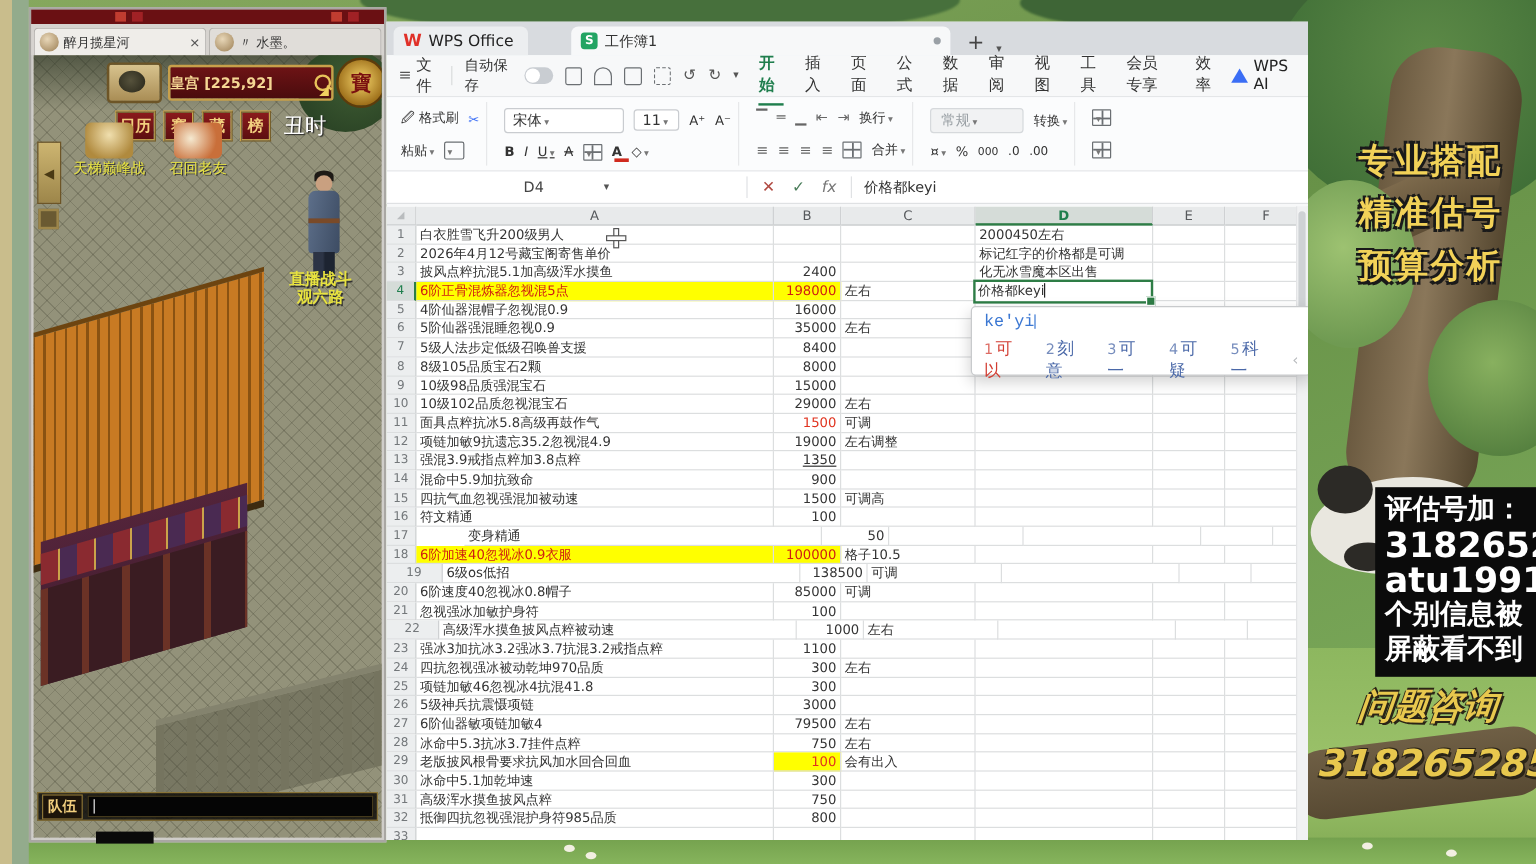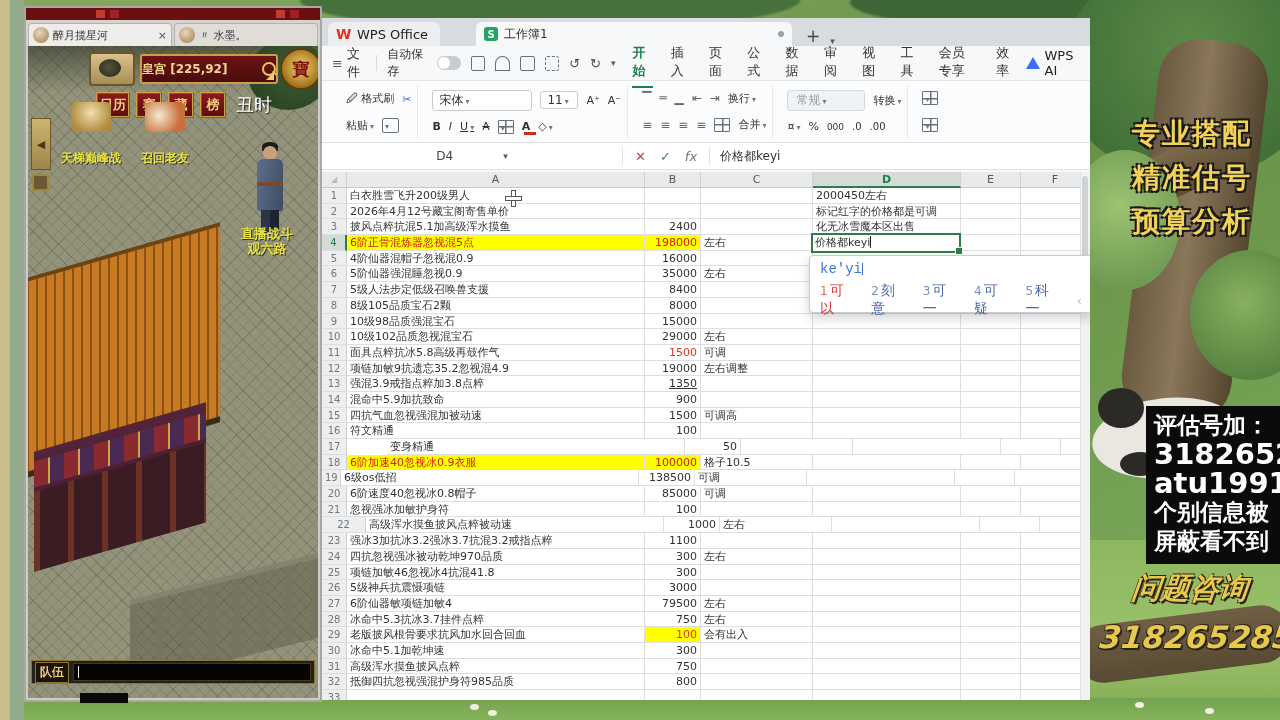--- a/index.html
+++ b/index.html
@@ -66,21 +66,21 @@
   .g-btn{height:26px;min-width:26px;padding:0 2px;background:linear-gradient(#8a1a1c,#5c0f10);border:2px ridge #caa34a;
     box-sizing:border-box;color:#f2cf7e;font-size:13px;font-weight:bold;display:flex;align-items:center;justify-content:center;}
   .g-time{color:#fff;font-size:18px;font-weight:normal;text-shadow:1px 1px 1px #222;margin-left:4px;}
   .g-arrow{position:absolute;left:3px;top:72px;width:18px;height:50px;background:linear-gradient(#cdb571,#9d864a);
     border:1px solid #6d5527;color:#4a3a14;display:flex;align-items:center;justify-content:center;font-size:11px;}
   .g-mini{position:absolute;left:4px;top:128px;width:17px;height:17px;border:2px solid #9d864a;background:#6a5a32;box-sizing:border-box;}
   .evt{position:absolute;width:70px;text-align:center;}
   .evt .icon{width:40px;height:30px;margin:0 auto;border-radius:5px;}
   .evt1 .icon{background:radial-gradient(circle at 50% 35%,#f0dfae,#b08a3e 75%);}
   .evt2 .icon{background:radial-gradient(circle at 35% 45%,#f5e9d0,#c96f3a 70%);}
-  .evt .lbl{margin-top:18px;color:#e8e33f;font-size:12px;font-weight:bold;text-shadow:1px 1px 0 #333;white-space:nowrap;}
+  .evt .lbl{margin-top:0;color:#e8e33f;font-size:12px;font-weight:normal;text-shadow:1px 1px 0 #333;white-space:nowrap;}
   .npc{position:absolute;left:226px;top:100px;width:32px;height:90px;}
   .npc .head{position:absolute;left:9px;top:0;width:14px;height:14px;border-radius:50%;background:#c9a080;}
   .npc .hair{position:absolute;left:8px;top:-4px;width:16px;height:9px;border-radius:50% 50% 0 0;background:#1e1a16;}
   .npc .body{position:absolute;left:3px;top:13px;width:26px;height:52px;border-radius:6px 6px 3px 3px;
     background:linear-gradient(100deg,#5d6f8a,#3d4c63);}
   .npc .belt{position:absolute;left:3px;top:36px;width:26px;height:4px;background:#7a4a28;}
   .npc .legs{position:absolute;left:7px;top:64px;width:18px;height:22px;background:linear-gradient(90deg,#2c3445 45%,#1d2431 55%);}
   .g-cap{position:absolute;left:200px;top:180px;width:78px;text-align:center;color:#e8e33f;font-size:13px;font-weight:bold;
     text-shadow:1px 1px 0 #333;line-height:15px;}
   .palace{position:absolute;left:-8px;top:205px;width:200px;height:330px;}
@@ -120,21 +120,21 @@
   .m-sep{width:1px;height:16px;background:#d9dbdd;}
   .toggle{width:28px;height:14px;border-radius:7px;background:#c9cdd2;position:relative;}
   .toggle::after{content:"";position:absolute;left:1px;top:1px;width:12px;height:12px;border-radius:50%;background:#fff;}
   .qicon{width:15px;height:13px;border:1.5px solid #6b6f73;border-radius:2px;}
   .qglyph{font-size:13px;color:#555;}
   .m-tabs{display:flex;gap:17px;font-size:13px;color:#333;margin-left:6px;}
   .m-tab{padding:6px 1px;}
   .m-tab.active{color:#1f7e4d;font-weight:bold;border-bottom:2px solid #1f7e4d;}
   .m-ai{margin-left:auto;display:flex;align-items:center;gap:4px;font-size:13px;color:#222;}
   .ai-mark{width:0;height:0;border-left:7px solid transparent;border-right:7px solid transparent;border-bottom:12px solid #3b6ef5;}
-  .w-toolbar{height:62px;background:#fbfcfd;border-bottom:1px solid #e0e2e4;display:flex;align-items:stretch;padding:4px 18px;gap:8px;box-sizing:border-box;}
+  .w-toolbar{height:62px;background:#fbfcfd;border-bottom:1px solid #e0e2e4;display:flex;align-items:stretch;padding:4px 6px;gap:8px;box-sizing:border-box;}
   .tgroup{display:flex;flex-direction:column;justify-content:space-around;padding:0 6px;border-right:1px solid #e7e8ea;}
   .trow{display:flex;align-items:center;gap:8px;font-size:11px;color:#333;white-space:nowrap;}
   .dd::after{content:"▾";font-size:8px;color:#777;margin-left:2px;}
   .fontbox{border:1px solid #c9ccd0;border-radius:3px;background:#fff;padding:1px 6px;font-size:12px;min-width:86px;color:#333;}
   .sizebox{border:1px solid #c9ccd0;border-radius:3px;background:#fff;padding:1px 6px;font-size:12px;min-width:24px;}
   .bb{font-weight:bold;} .ii{font-style:italic;} .uu{text-decoration:underline;}
   .strike{text-decoration:line-through;}
   .acolor{position:relative;font-weight:bold;}
   .acolor::after{content:"";position:absolute;left:0;bottom:-2px;width:12px;height:3px;background:#d02a1e;}
   .gridicon{width:14px;height:12px;border:1.5px solid #6b6f73;border-radius:1px;
@@ -605,21 +605,21 @@
         <div class="sh-row">
           <div class="sc rn" style="width: 25px;">18</div>
           <div class="sc hl redb" style="width: 298px;">6阶加速40忽视冰0.9衣服</div>
           <div class="sc num hl redb" style="width: 56px;">100000</div>
           <div class="sc " style="width: 112px;">格子10.5</div>
           <div class="sc " style="width: 148px;"></div>
           <div class="sc " style="width: 60px;"></div>
           <div class="sc " style="width: 69px;"></div>
         </div>
         <div class="sh-row">
-          <div class="sc rn" style="width: 19px;">19</div>
+          <div class="sc rn" style="width: 47px;">19</div>
           <div class="sc " style="width: 298px;">6级os低招</div>
           <div class="sc num " style="width: 56px;">138500</div>
           <div class="sc " style="width: 112px;">可调</div>
           <div class="sc " style="width: 148px;"></div>
           <div class="sc " style="width: 60px;"></div>
           <div class="sc " style="width: 69px;"></div>
         </div>
         <div class="sh-row">
           <div class="sc rn" style="width: 25px;">20</div>
           <div class="sc " style="width: 298px;">6阶速度40忽视冰0.8帽子</div>

